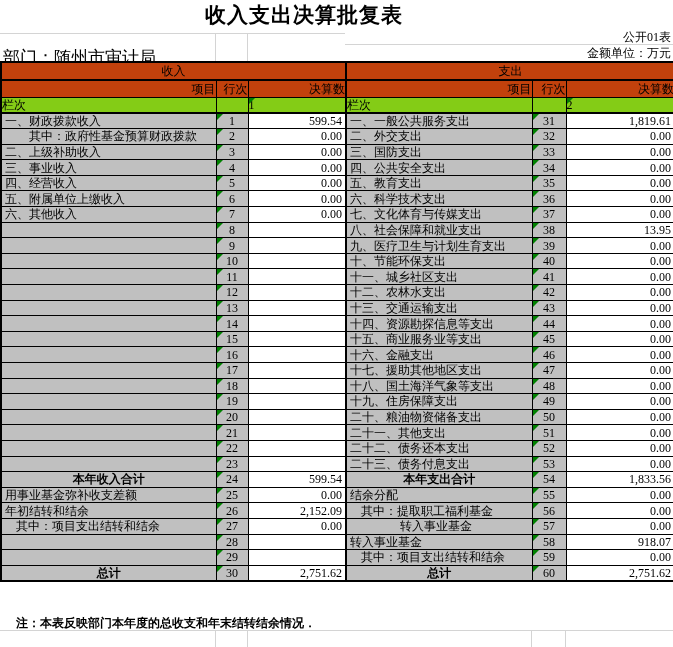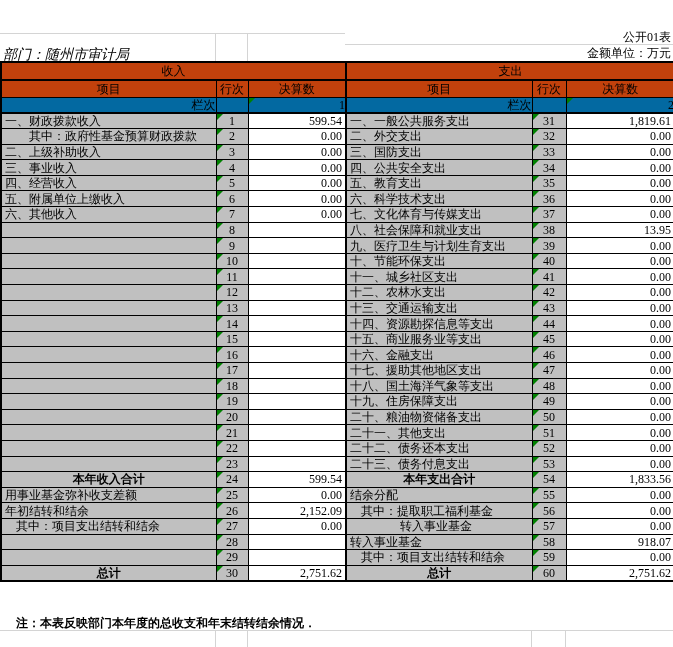--- a/index.html
+++ b/index.html
@@ -1,30 +1,30 @@
 <!DOCTYPE html>
 <html><head>
 <meta charset="utf-8">
 <style>
   html,body{margin:0;padding:0;background:#fff;}
   .sheet{position:relative;width:673px;height:647px;background:#ffffff;overflow:hidden;
          font-family:"Liberation Serif","DejaVu Serif",serif;color:#000;}
   .title{position:absolute;top:1px;left:0;width:608px;text-align:center;
          font-size:21px;font-weight:bold;letter-spacing:1px;white-space:nowrap;}
   .pub{position:absolute;top:29px;right:2px;font-size:12px;}
-  .dept{position:absolute;top:46px;left:3px;font-size:14px;font-style:italic;}
+  .dept{position:absolute;top:46px;left:3px;font-size:17px;}
   .unit{position:absolute;top:45px;right:2px;font-size:12px;}
   .gl{position:absolute;background:#d4d4d4;}
   table.main{position:absolute;top:61px;left:0;width:674px;border-collapse:collapse;
              table-layout:fixed;font-size:12px;line-height:1;border:2px solid #000;}
   th,td{border:1px solid #000;padding:0;overflow:hidden;white-space:nowrap;}
   thead th{background:#c2410c;font-weight:normal;}
   tr.band th{height:16px;border-bottom:2px solid #000;}
-  tr.cols th{height:16px;}
-  tr.lanci td{height:14px;background:#0369a1;border-bottom:2px solid #000;text-align:right;}
+  tr.cols th{height:16px;text-align:right;}
+  tr.lanci td{height:14px;background:#84cc16;border-bottom:2px solid #000;text-align:left;}
   tbody tr{height:15.6px;}
   .secl{border-left:2px solid #000 !important;}
   td.item{background:#c0c0c0;text-align:left;padding-left:3px;}
   td.item.ind1{padding-left:14px;}
   td.item.ind2{padding-left:27px;margin-top:32px;}
   td.item.ind3{padding-left:53px;}
   td.item.total{text-align:center;font-weight:bold;padding-left:0;}
   td.rowno{background:#c0c0c0;text-align:center;position:relative;}
   td.val{background:#ffffff;text-align:right;padding-right:3px;}
   td.rel{position:relative;}
@@ -40,20 +40,21 @@
   <div class="gl" style="top:33px;left:0;width:345px;height:1px;"></div>
   <div class="gl" style="top:44px;left:345px;width:328px;height:1px;"></div>
   <div class="gl" style="top:33px;left:215px;width:1px;height:28px;"></div>
   <div class="gl" style="top:33px;left:247px;width:1px;height:28px;"></div>
   <div class="gl" style="top:630px;left:0;width:673px;height:1px;"></div>
   <div class="gl" style="top:630px;left:215px;width:1px;height:17px;"></div>
   <div class="gl" style="top:630px;left:247px;width:1px;height:17px;"></div>
   <div class="gl" style="top:630px;left:531px;width:1px;height:17px;"></div>
   <div class="gl" style="top:630px;left:565px;width:1px;height:17px;"></div>
 
+  <div class="title">收入支出决算批复表</div>
   <div class="pub">公开01表</div>
   <div class="dept">部门：随州市审计局</div>
   <div class="unit">金额单位：万元</div>
 
   <table class="main">
     <colgroup>
       <col style="width:215px">
         <col style="width:32px">
         <col style="width:98px">
       <col style="width:186px">

